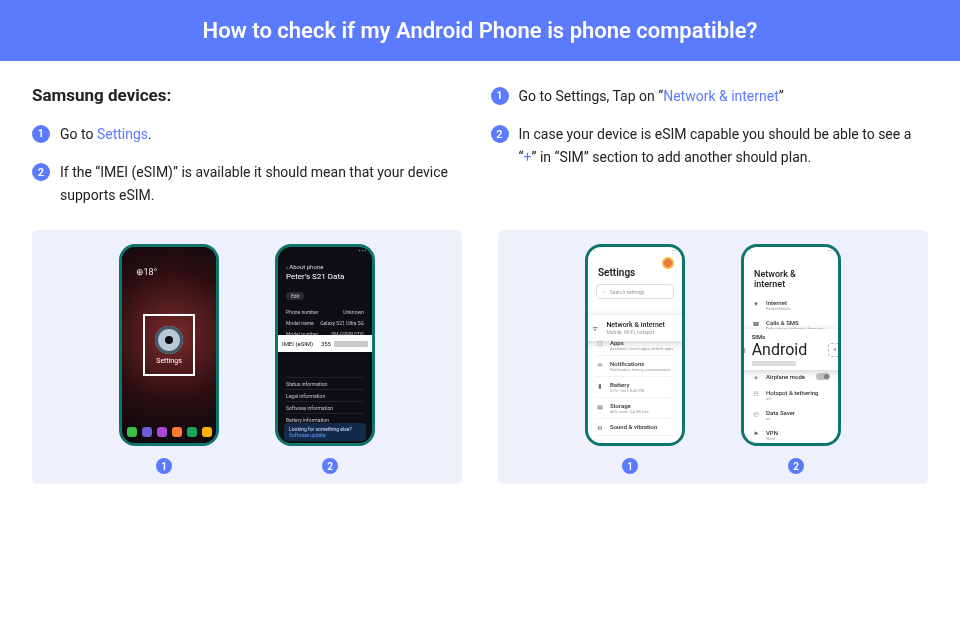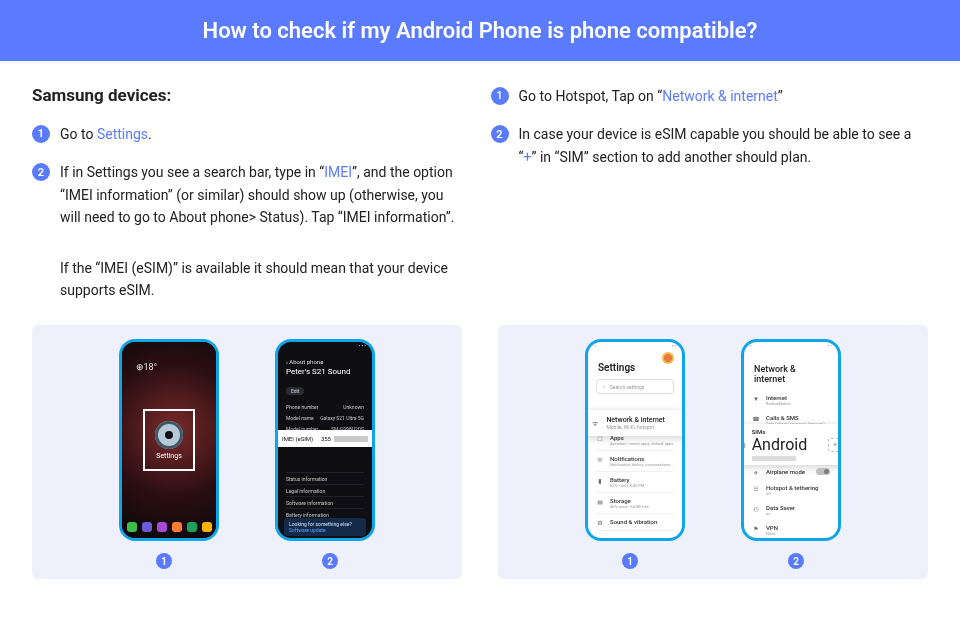--- a/index.html
+++ b/index.html
@@ -74,21 +74,21 @@
   }
   .phones {
     display: flex;
     gap: 56px;
     justify-content: center;
     width: 100%;
   }
   .phone {
     width: 100px;
     height: 202px;
-    border: 3px solid #0ea5e9;
+    border: 3px solid #0f766e;
     border-radius: 16px;
     background: #fff;
     position: relative;
     overflow: hidden;
   }
   .phone.dark { background: #0f0f13; color: #eee; }
   
   .statusbar {
     height: 10px;
     display: flex;
@@ -216,35 +216,32 @@
       <div class="step-body">
         <p>
           <span>Go to </span><span class="link">Settings</span><span>.</span>
         </p>
       </div>
     </div>
 
     <div class="step">
       <div class="badge">2</div>
       <div class="step-body">
-        <p>
-          <span>If in Settings you see a search bar, type in “</span><span class="link">IMEI</span><span>”, and the option “IMEI information” (or similar) should show up (otherwise, you will need to go to About phone&gt; Status). Tap “IMEI information”.</span>
-        </p>
         <p>If the “IMEI (eSIM)” is available it should mean that your device supports eSIM.</p>
       </div>
     </div>
   </div>
 
   <div class="col">
 
     <div class="step">
       <div class="badge">1</div>
       <div class="step-body">
         <p>
-          <span>Go to Hotspot, Tap on “</span><span class="link">Network &amp; internet</span><span>”</span>
+          <span>Go to Settings, Tap on “</span><span class="link">Network &amp; internet</span><span>”</span>
         </p>
       </div>
     </div>
 
     <div class="step">
       <div class="badge">2</div>
       <div class="step-body">
         <p>
           <span>In case your device is eSIM capable you should be able to see a “</span><span class="link">+</span><span>” in “SIM” section to add another should plan.</span>
         </p>
@@ -278,21 +275,21 @@
           <div class="dock-app" style="background:#ffb300"></div>
         </div>
       </div>
 
       <div class="phone dark">
         <div class="statusbar">
             <span></span>
             <span>• • •</span>
           </div>
         <div class="sam2-head">‹  About phone</div>
-        <div class="sam2-title">Peter's S21 Sound</div>
+        <div class="sam2-title">Peter's S21 Data</div>
         <span class="sam2-edit">Edit</span>
         <div class="sam2-list">
           <div class="sam2-row">
               <span>Phone number</span>
               <span>Unknown</span>
             </div>
           <div class="sam2-row">
               <span>Model name</span>
               <span>Galaxy S21 Ultra 5G</span>
             </div>

